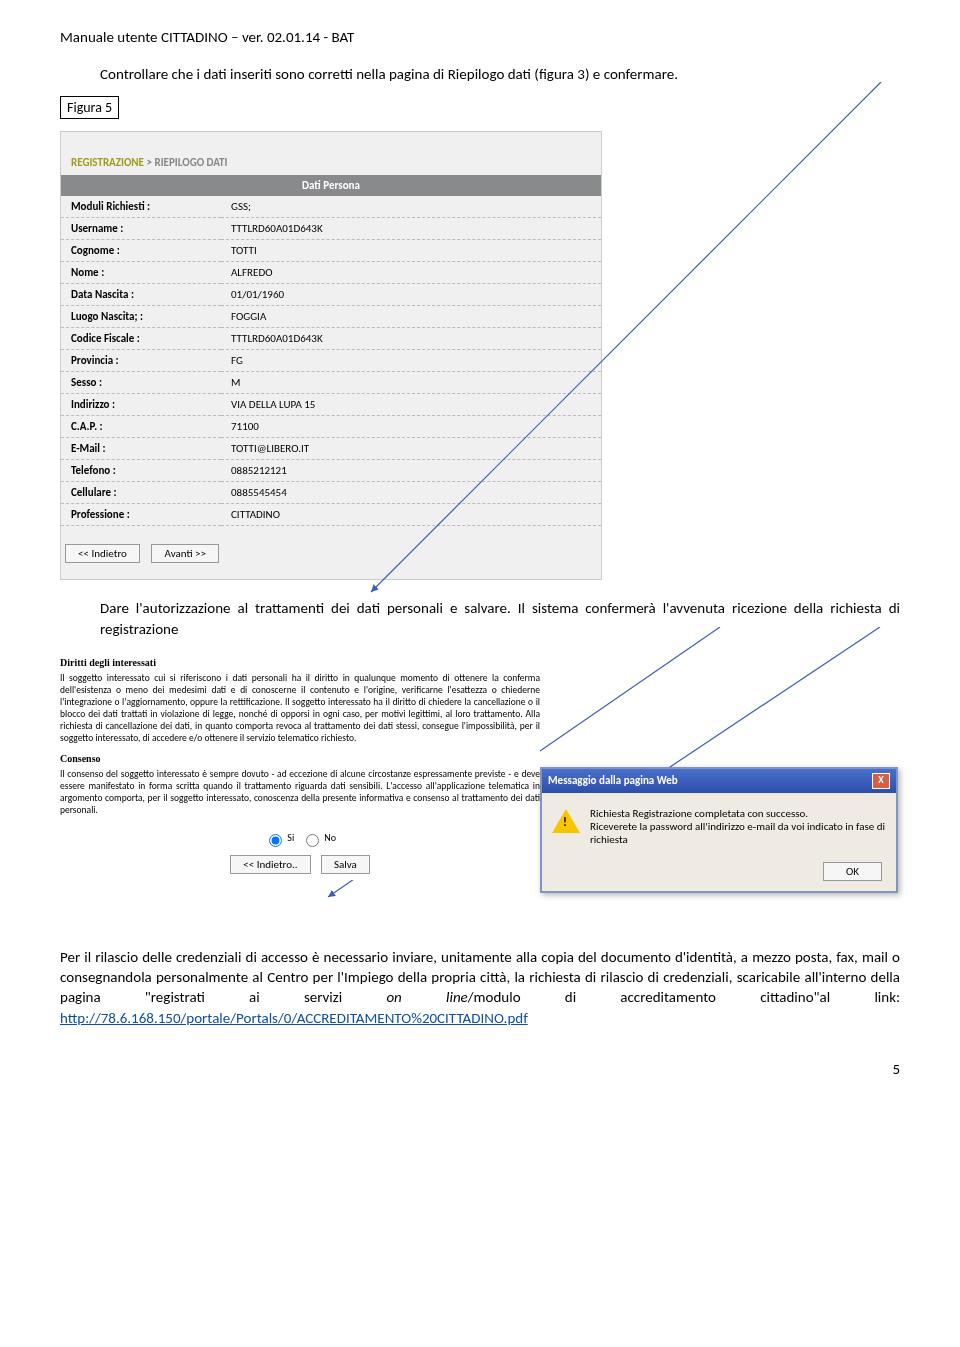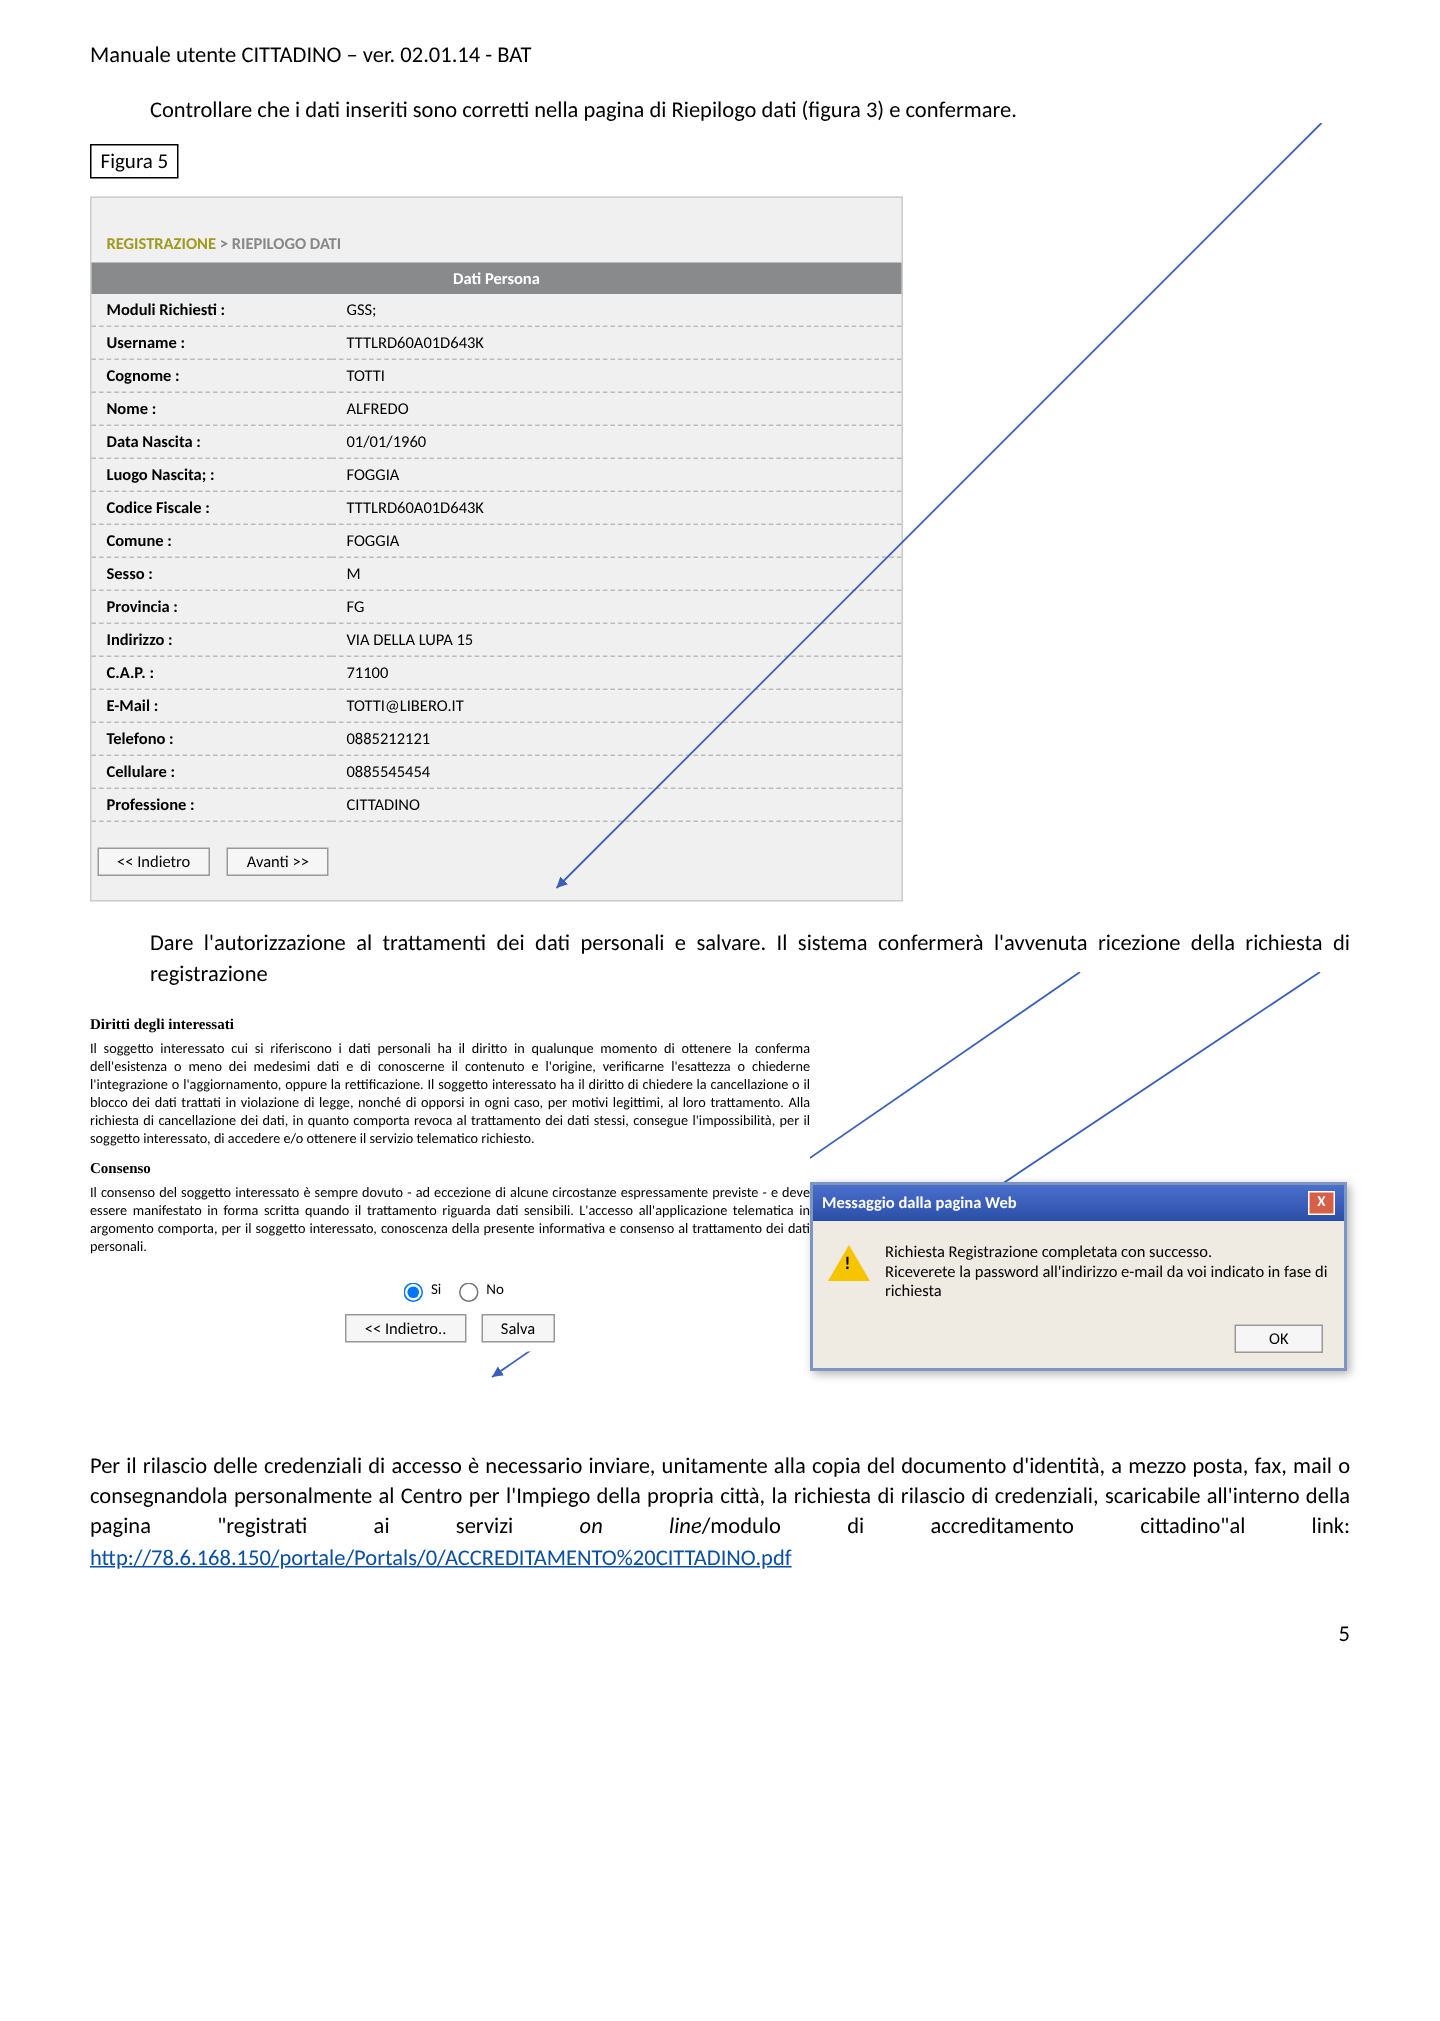--- a/index.html
+++ b/index.html
@@ -243,30 +243,26 @@
           </tr>
       <tr>
             <td class="label">Luogo Nascita; :</td>
             <td>FOGGIA</td>
           </tr>
       <tr>
             <td class="label">Codice Fiscale :</td>
             <td>TTTLRD60A01D643K</td>
           </tr>
       <tr>
-            <td class="label">Comune :</td>
-            <td>FOGGIA</td>
+            <td class="label">Provincia :</td>
+            <td>FG</td>
           </tr>
       <tr>
             <td class="label">Sesso :</td>
             <td>M</td>
-          </tr>
-      <tr>
-            <td class="label">Provincia :</td>
-            <td>FG</td>
           </tr>
       <tr>
             <td class="label">Indirizzo :</td>
             <td>VIA DELLA LUPA 15</td>
           </tr>
       <tr>
             <td class="label">C.A.P. :</td>
             <td>71100</td>
           </tr>
       <tr>

